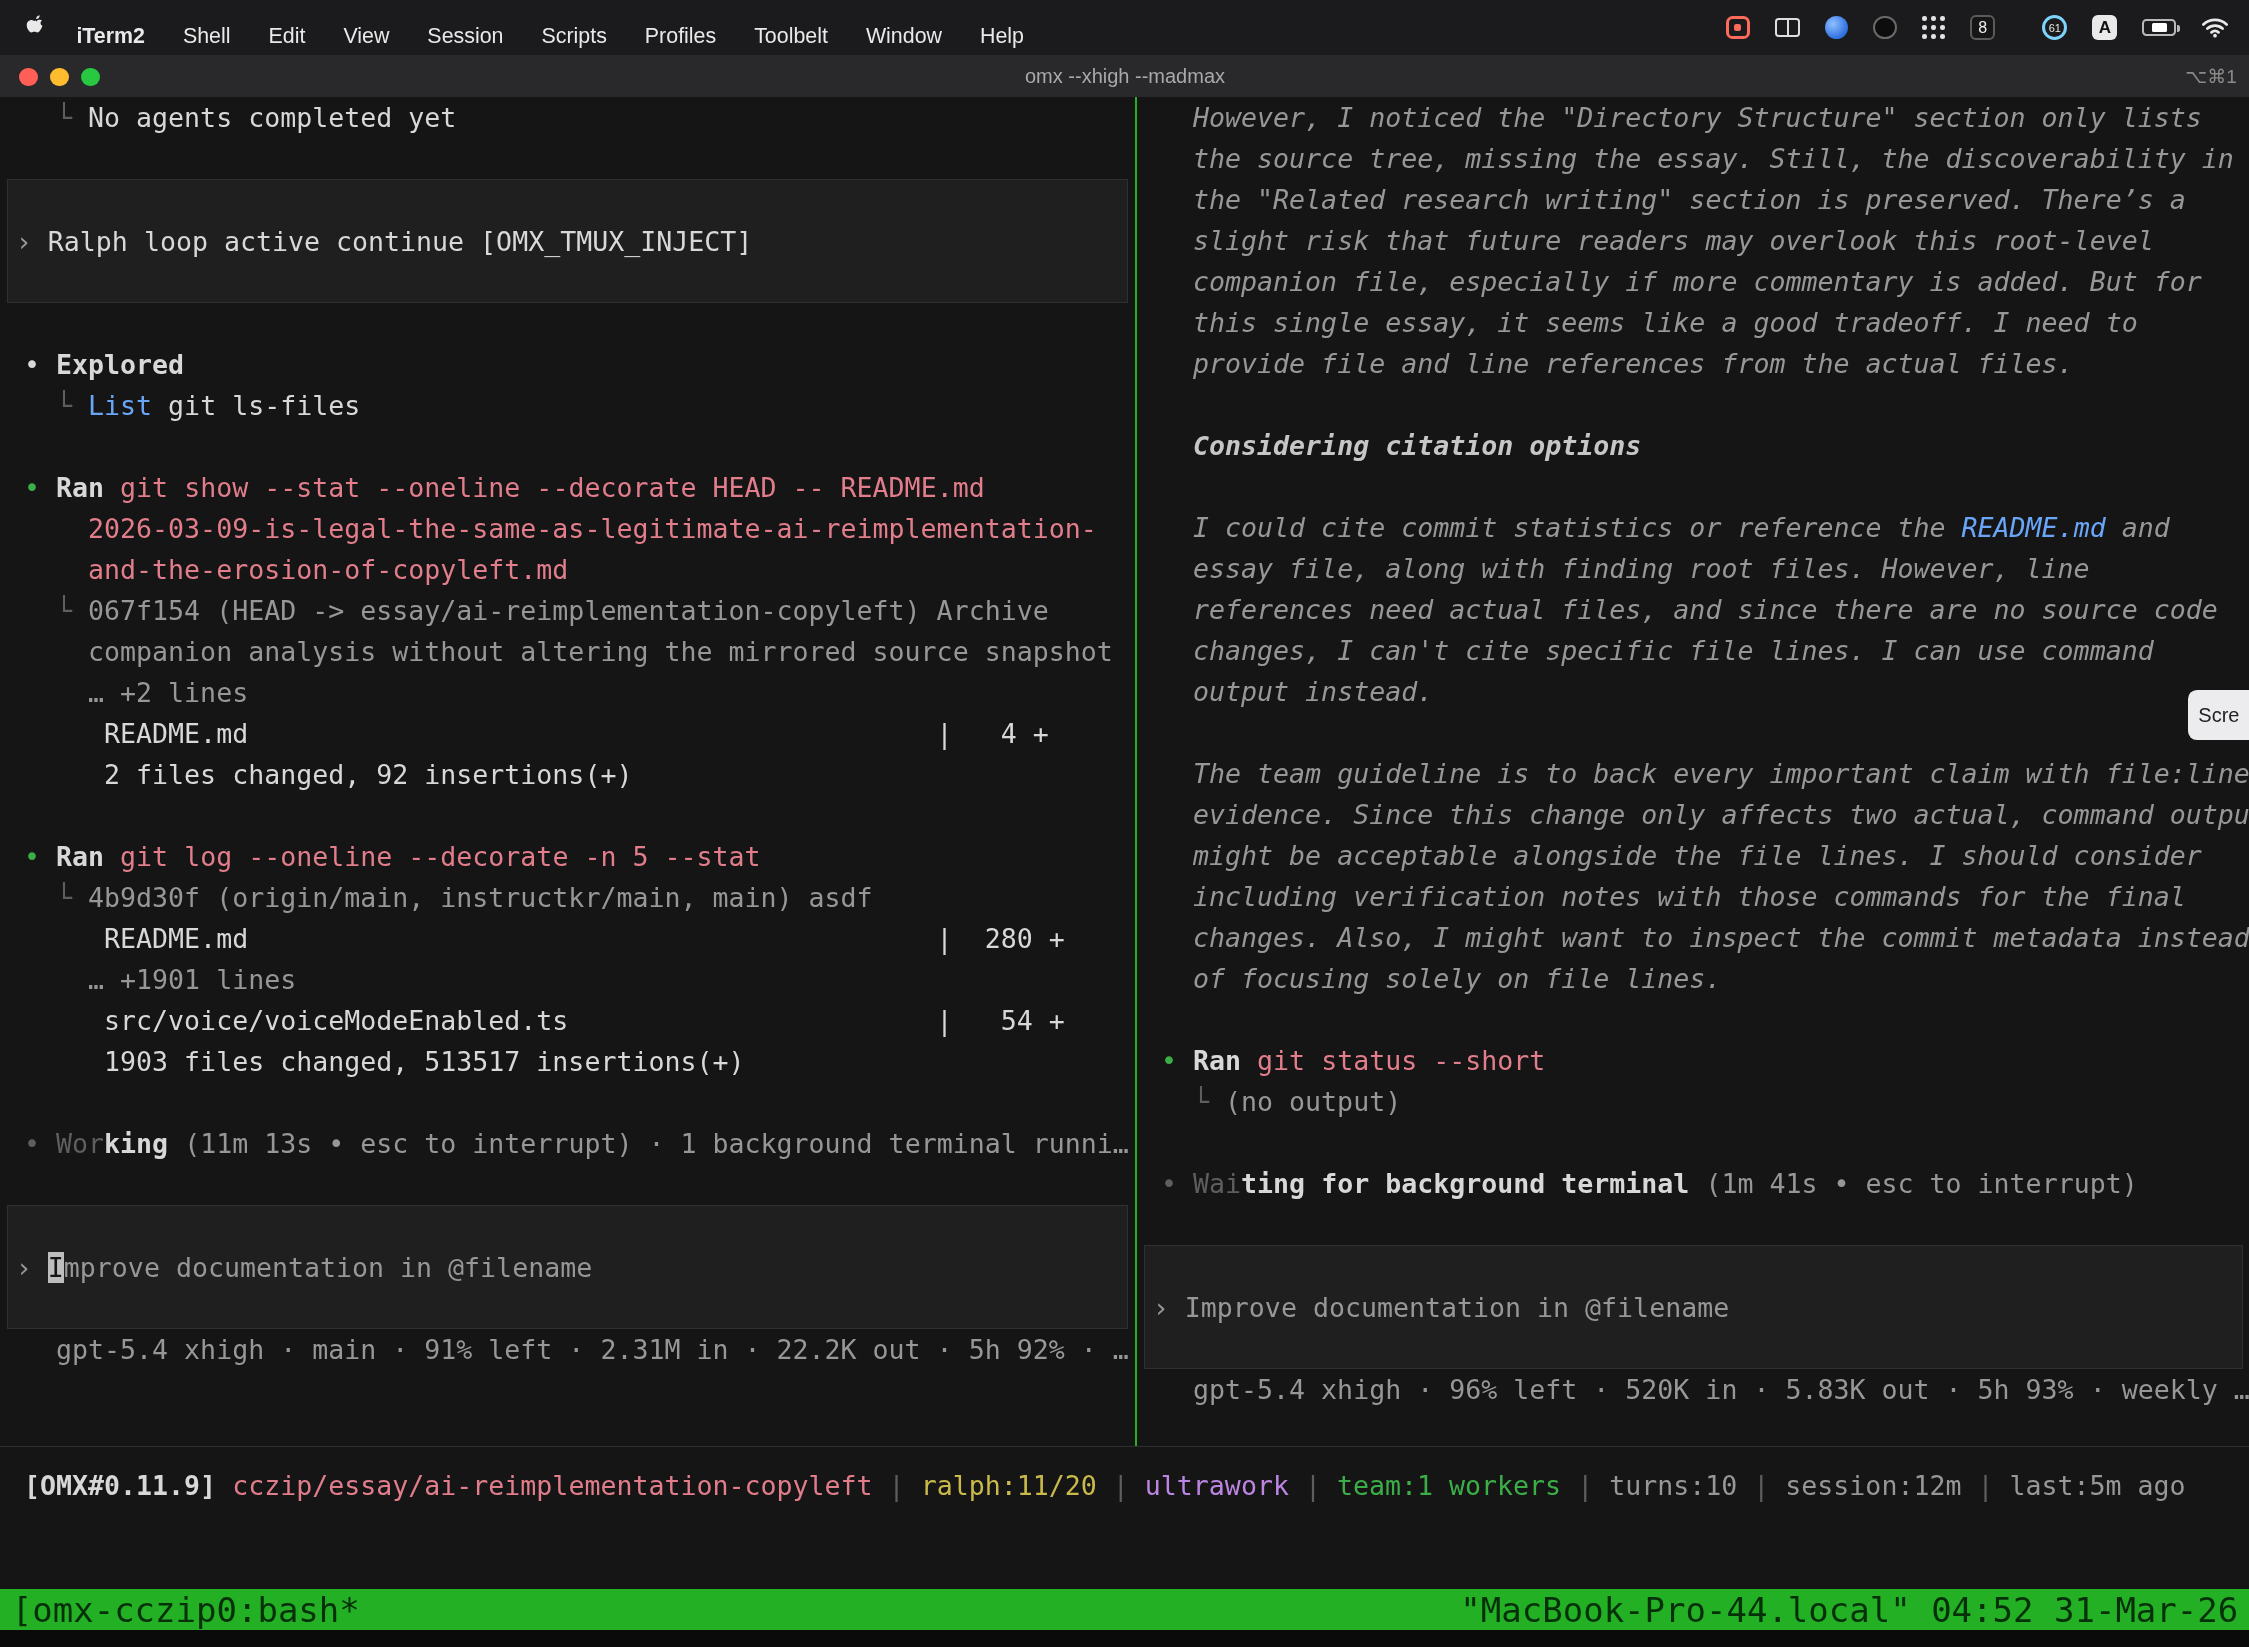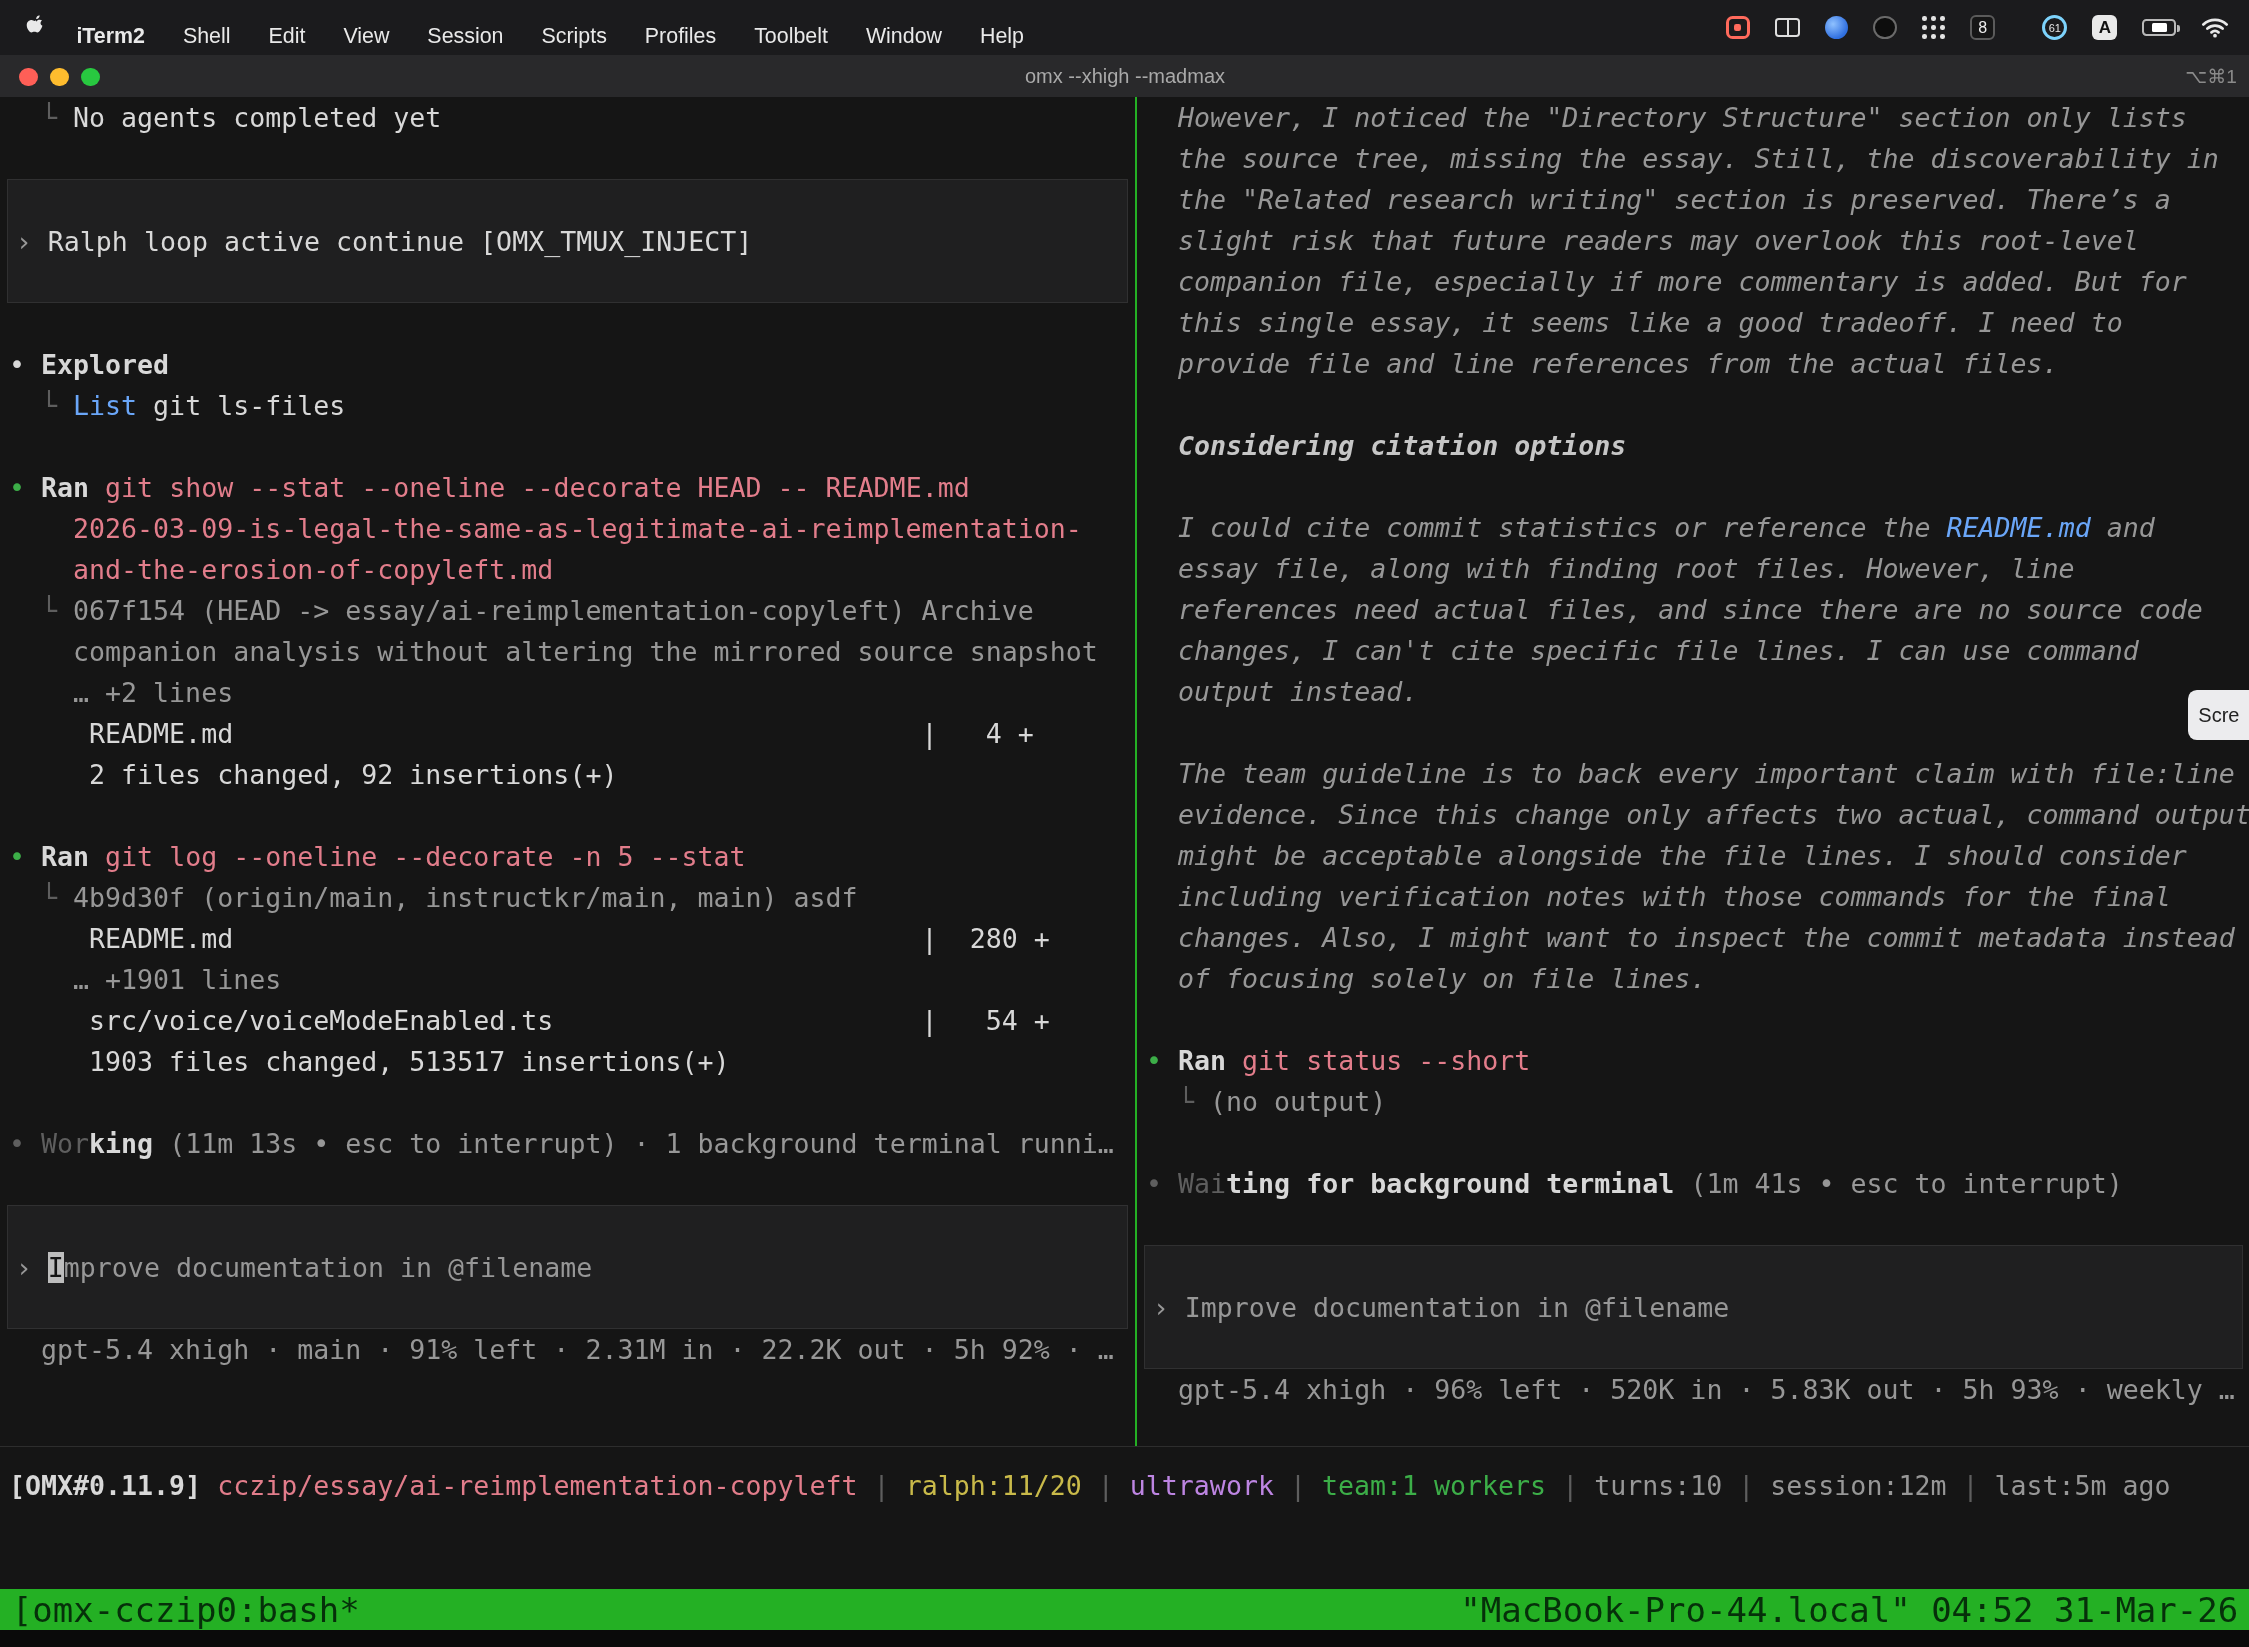--- a/index.html
+++ b/index.html
@@ -47,21 +47,21 @@
   .win-hint { position:absolute; right:13.3px; top:10.3px; font-family:"Liberation Sans", sans-serif;
     font-size:19px; color:#8a8a8a; }
 
   
   .panes { position:absolute; top:97px; left:0; width:2250px; height:1350px; display:flex;
     border-bottom:1.5px solid #2d2d2d; overflow:hidden; background:#151515; }
   .pane { overflow:hidden; height:100%; }
   .pane.left { width:1135px; }
   .pane.right { flex:1; border-left:2.2px solid #24b024; }
   .tline { height:41px; line-height:41px; font-size:26.6px; white-space:pre; overflow:hidden;
-    padding-left:9px; color:#d8d8d8; }
+    padding-left:24px; color:#d8d8d8; }
   .fg{color:#d8d8d8} .lt{color:#c6c6c6} .gry{color:#979797} .dim{color:#5e5e5e}
   .grn{color:#3cae48} .pnk{color:#e27d8b} .blu{color:#6aa6f8} .yel{color:#c9ba4a}
   .mag{color:#bd85e2} .bold{font-weight:700} .it{font-style:italic}
   .cur{background:#bdbdbd;color:#141414}
   .tbox { height:124px; margin:0 7.4px; background:#1f1f20; border:1.5px solid #303031;
     border-radius:0; display:flex; flex-direction:column; justify-content:center; }
   .tbox .tline { padding-left:7.4px; }
 
   
   .omx-line { position:absolute; top:1465px; left:0; width:2250px; }

